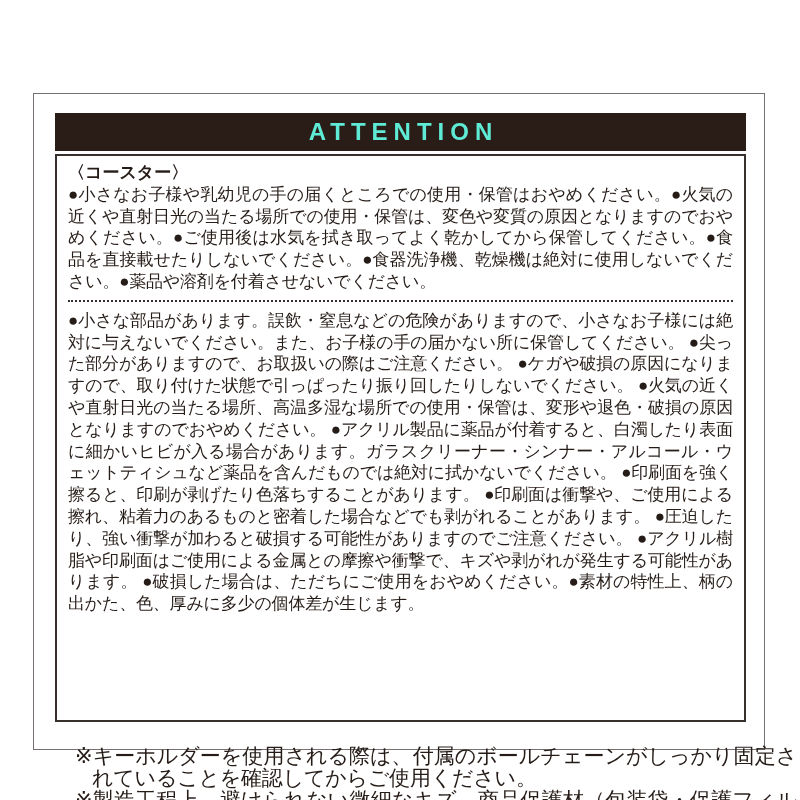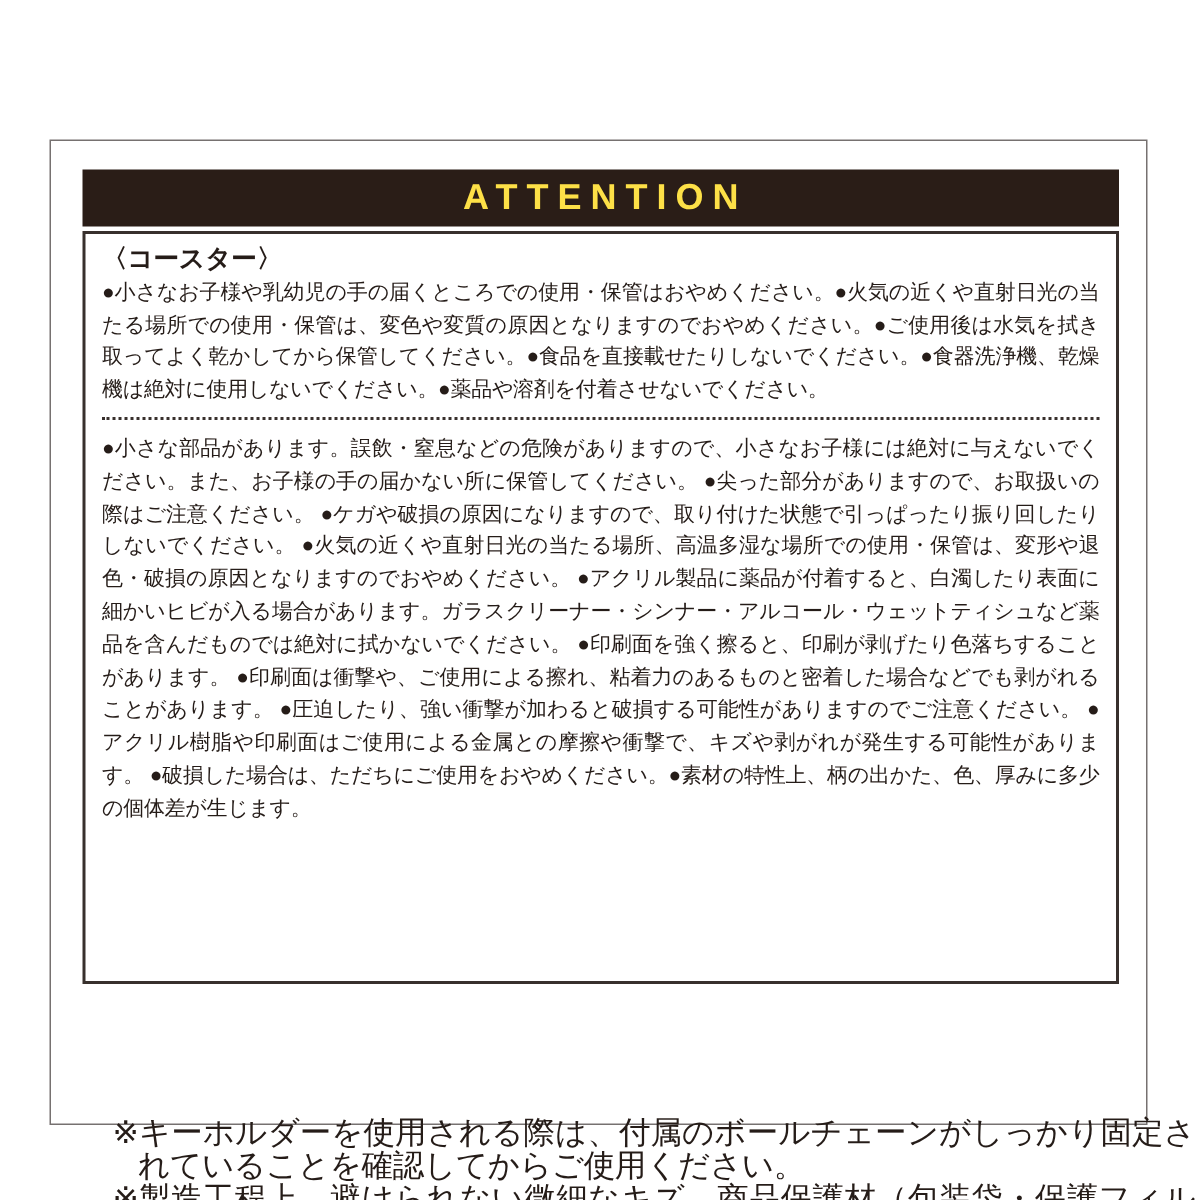--- a/index.html
+++ b/index.html
@@ -30,45 +30,45 @@
     left: 21px;
     top: 19px;
     width: 691px;
     height: 38px;
     background: #2a1d17;
     display: flex;
     align-items: center;
     justify-content: center;
   }
   .attention-title {
-    color: #fde047;
+    color: #5eead4;
     font-size: 24px;
     font-weight: bold;
     letter-spacing: 6px;
     text-indent: 6px; 
     line-height: 1;
   }
   .text-box {
     position: absolute;
     left: 21px;
     top: 60px;
     width: 691px;
-    height: 502px;
+    height: 568px;
     border: 2px solid #38302d;
     box-sizing: border-box;
     padding: 6px 11px 0 11px;
   }
   .section-heading {
     font-size: 17px;
     font-weight: bold;
     line-height: 21.8px;
     margin: 0;
   }
   .section-body {
-    font-size: 14px;
+    font-size: 17px;
     font-weight: 500;
     line-height: 21.8px;
     margin: 0;
     text-align: justify;
     letter-spacing: -0.2px;
   }
   .dotted-divider {
     border: none;
     border-top: 2px dotted #38302d;
     margin: 7px 0 8px 0;

